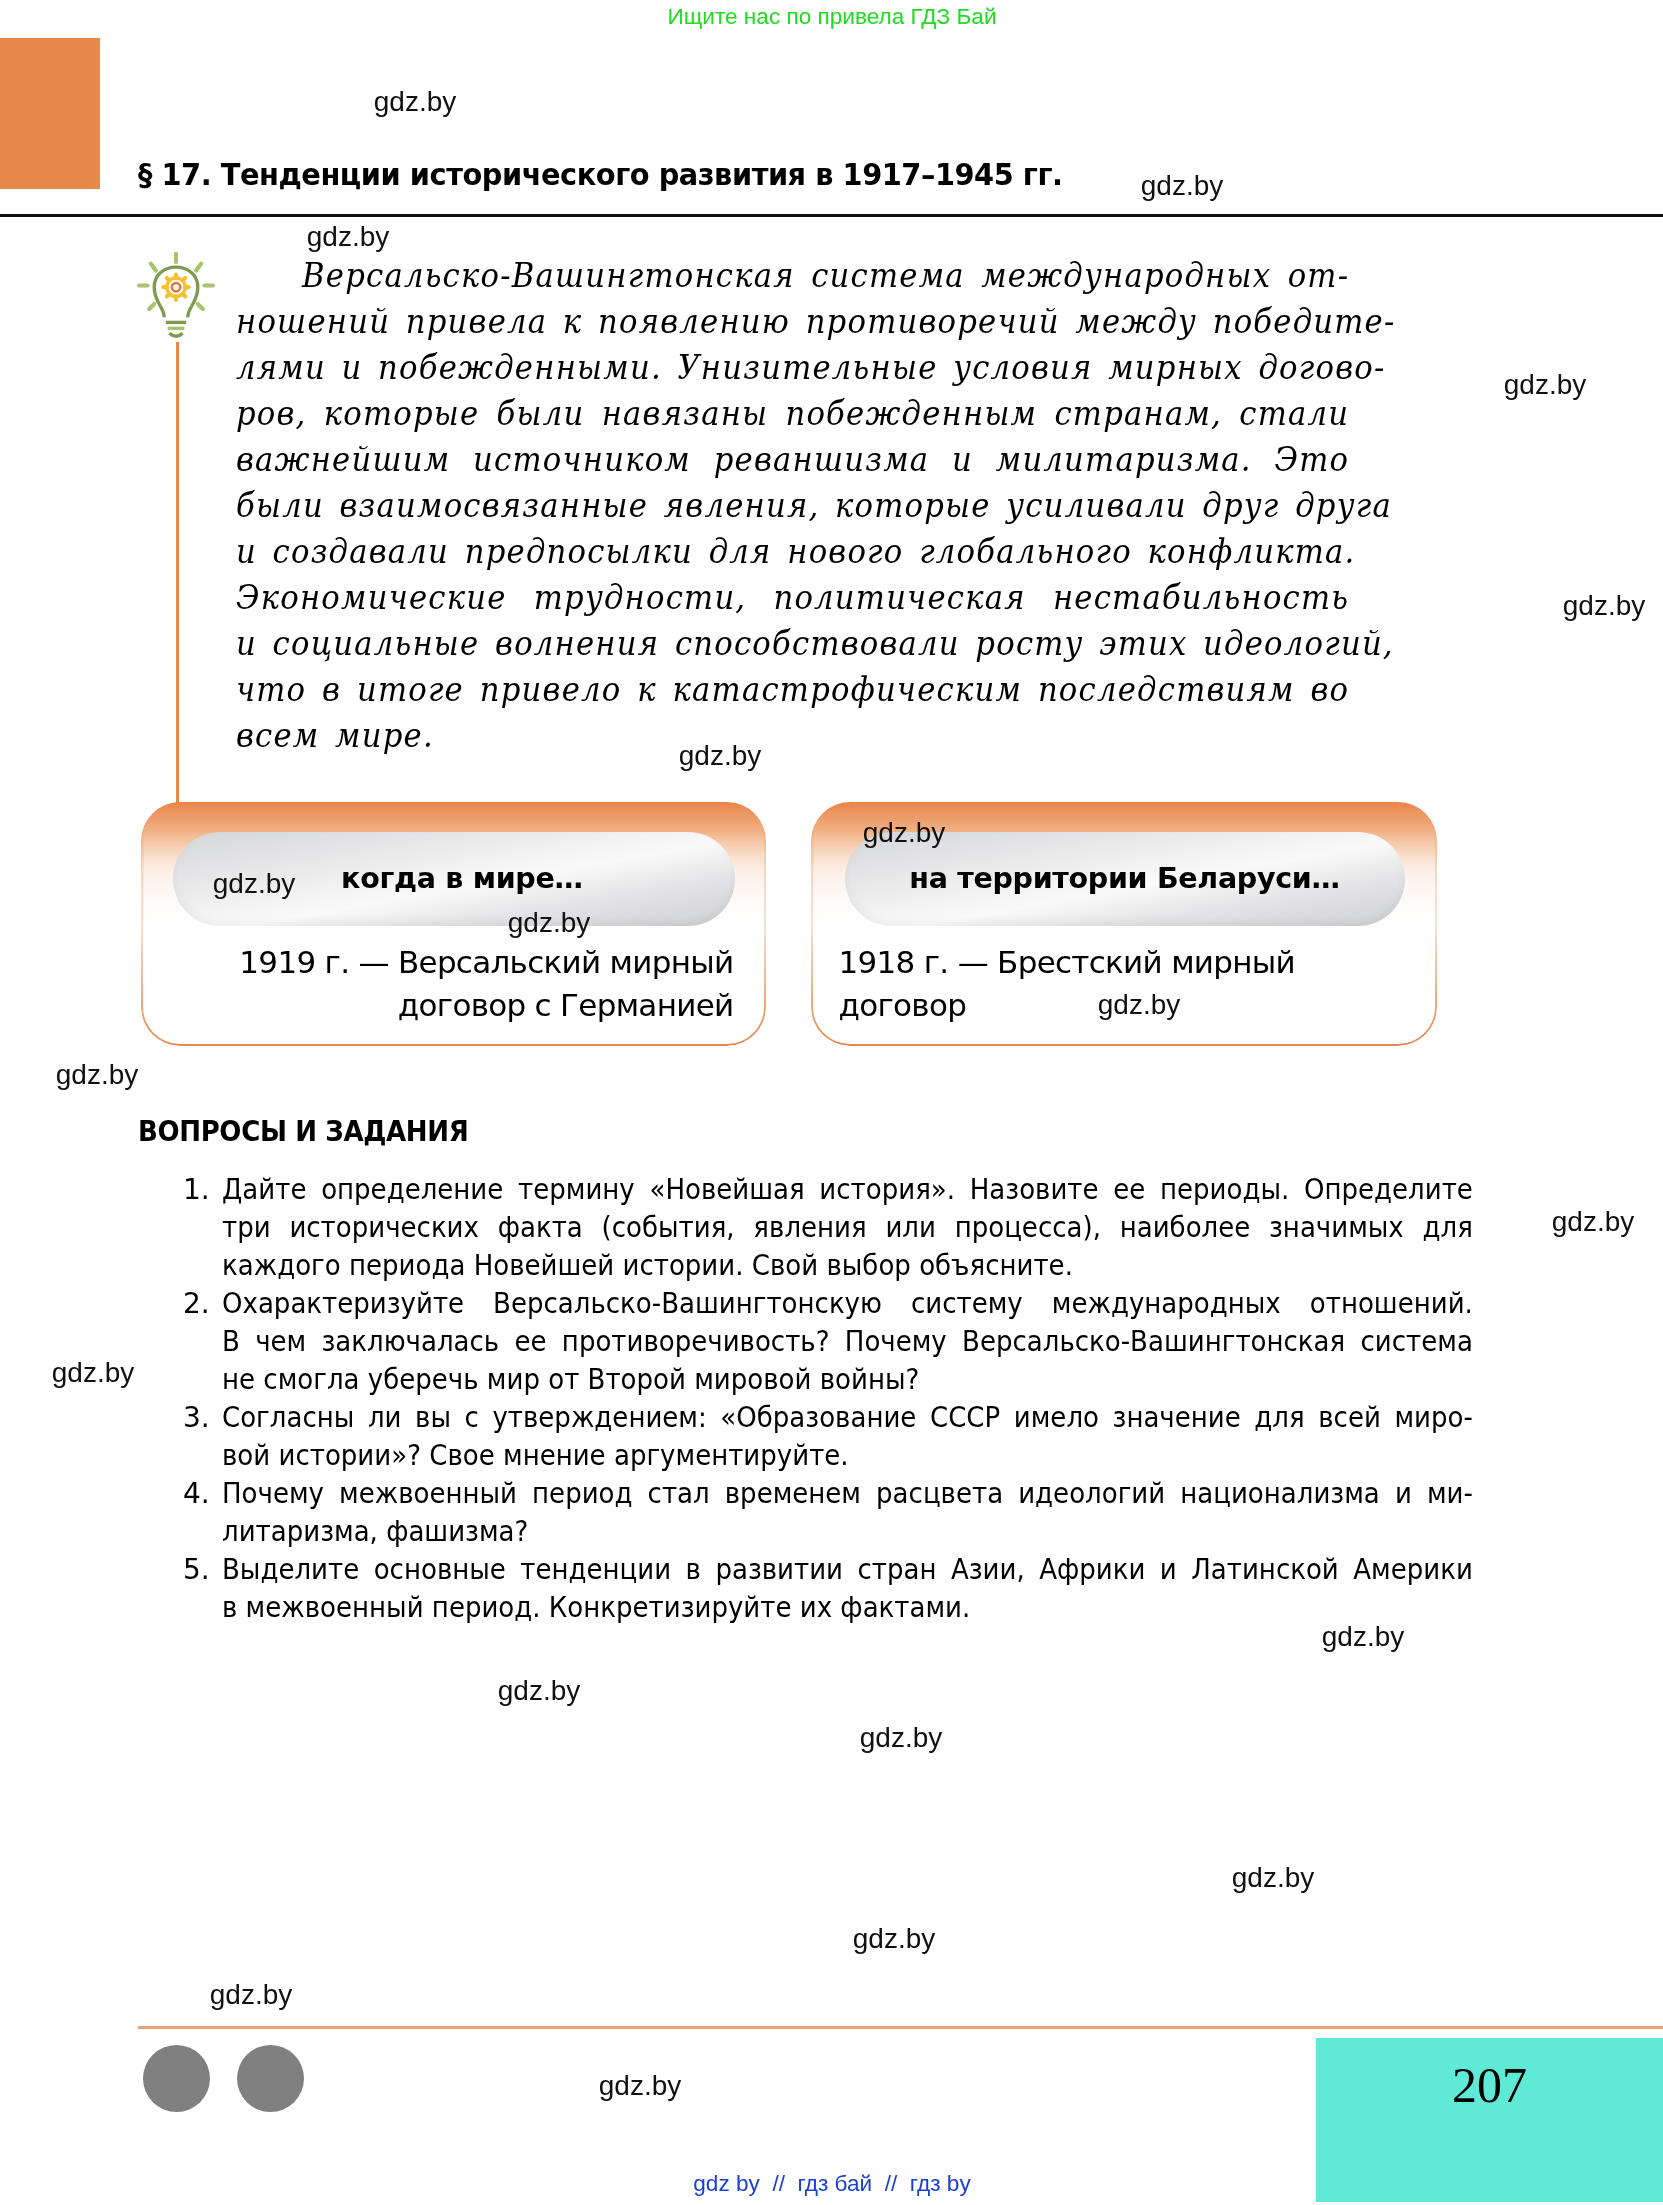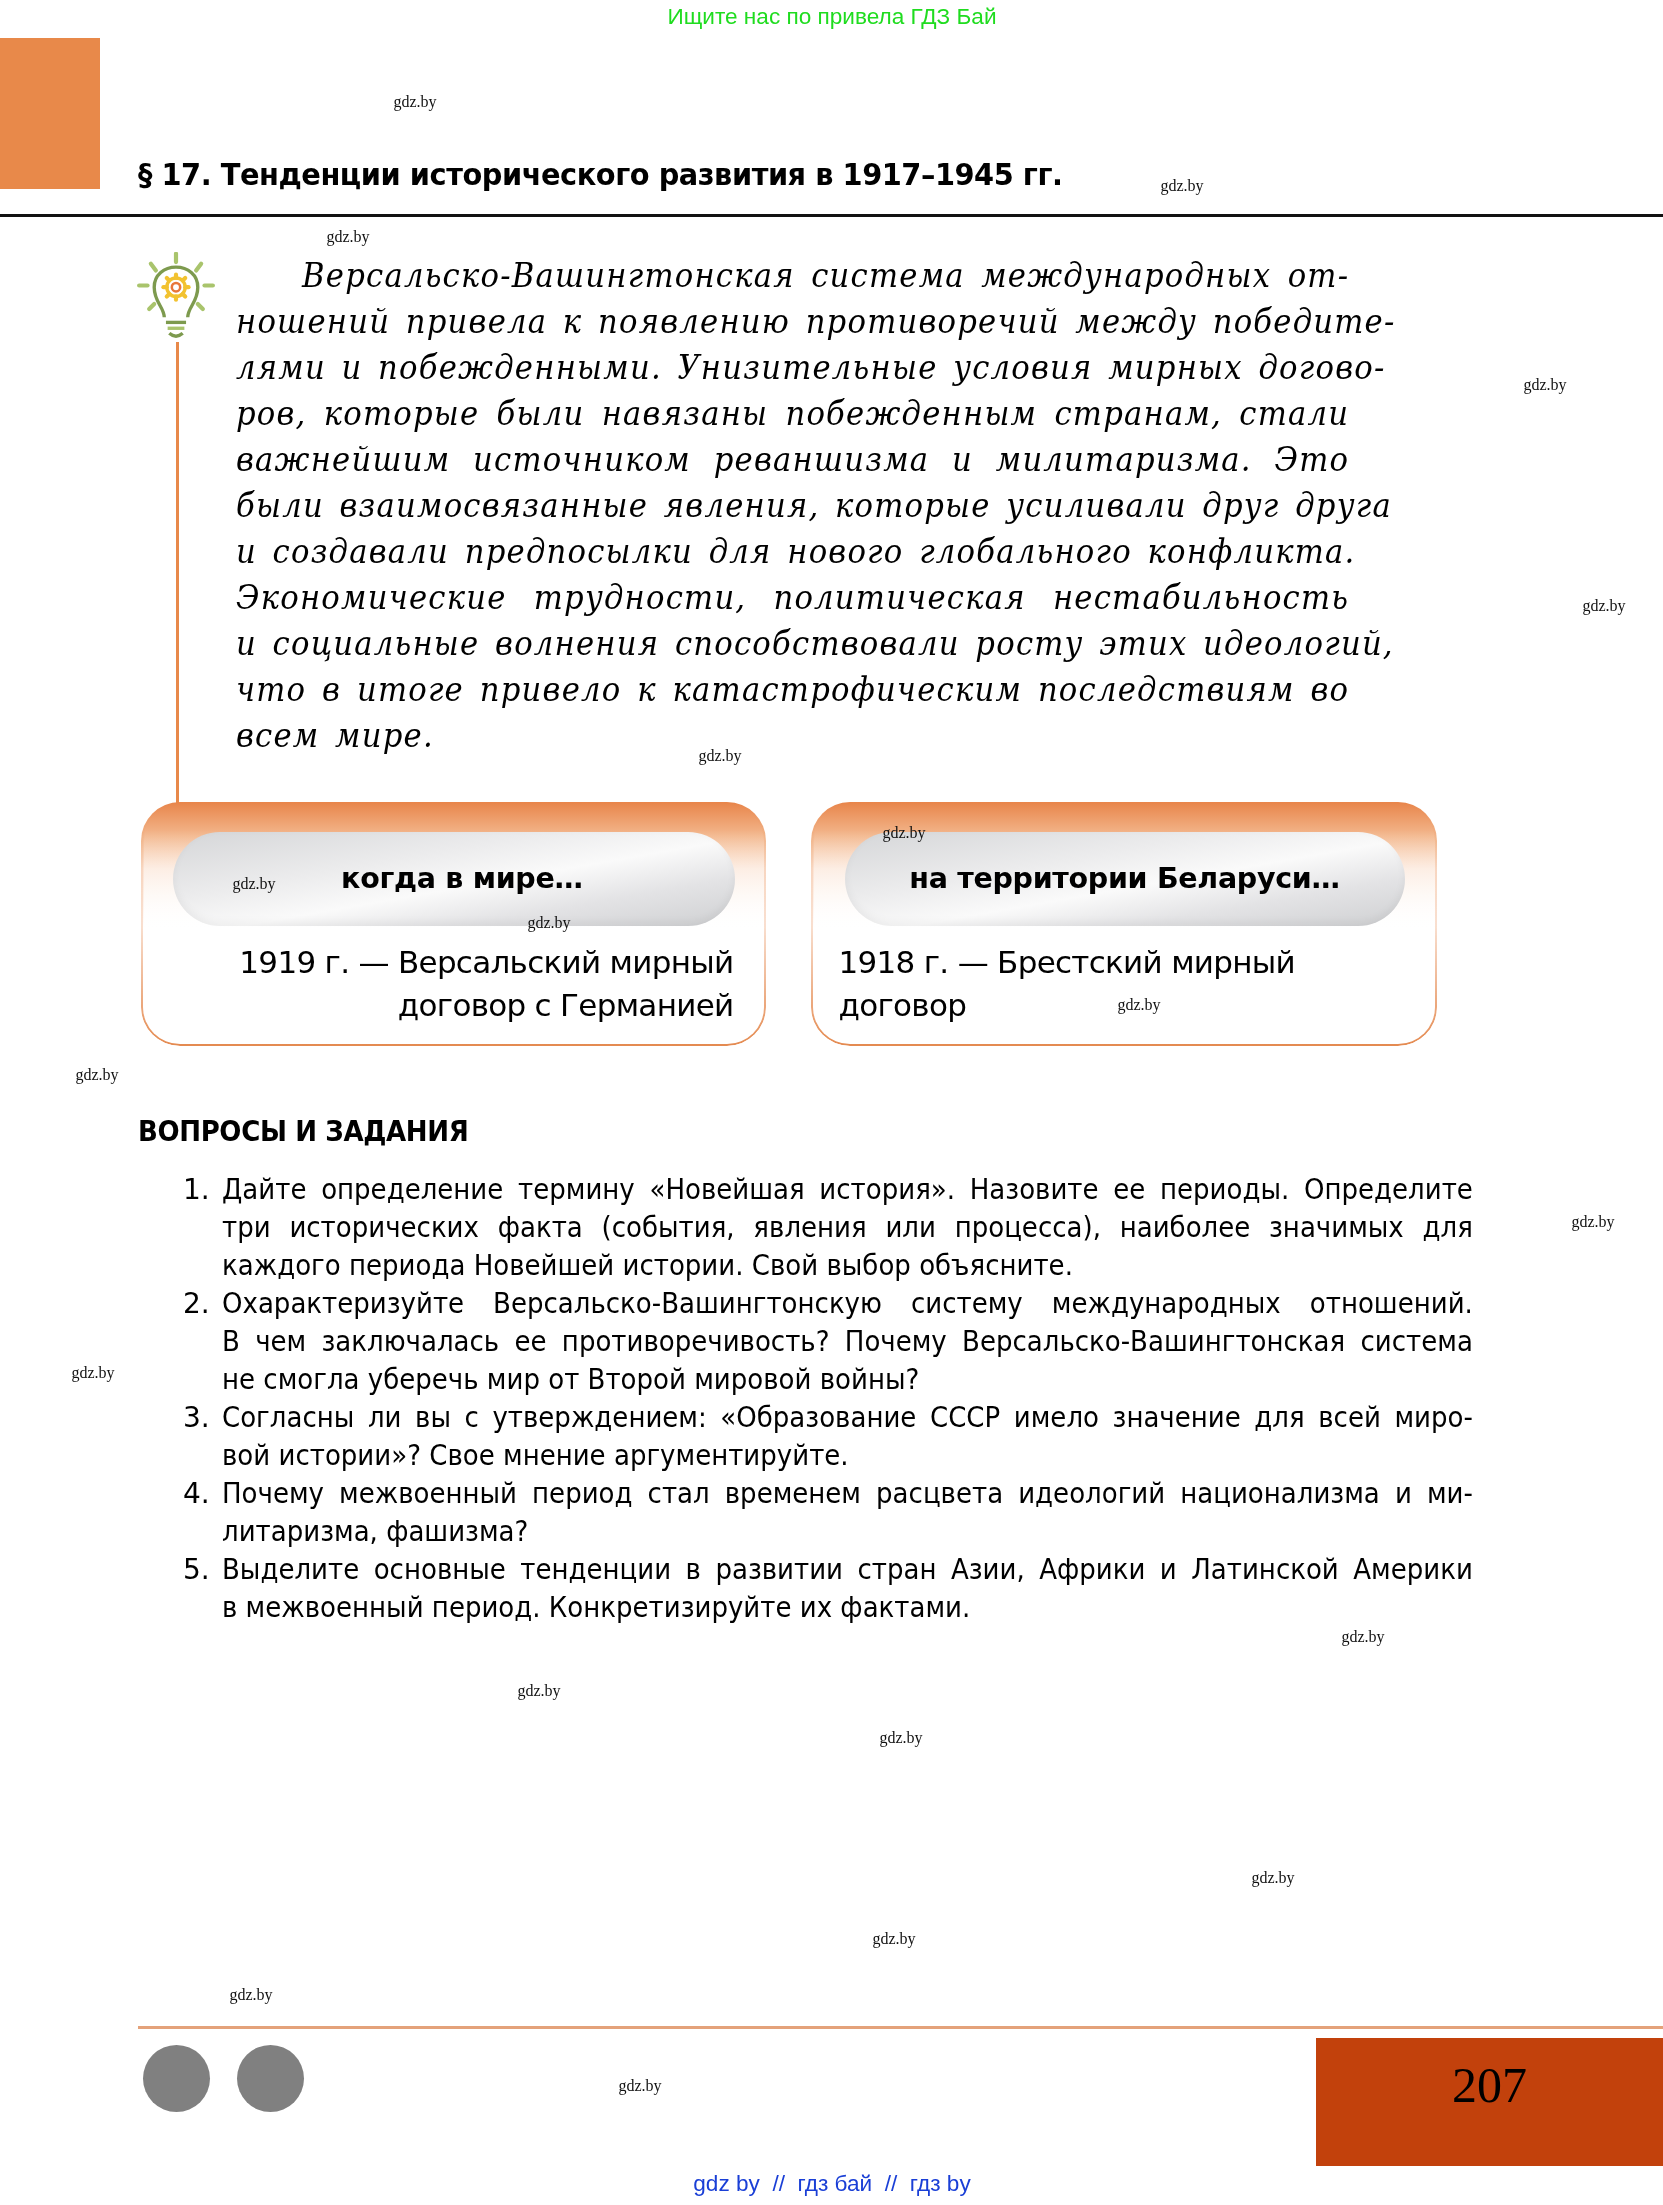--- a/index.html
+++ b/index.html
@@ -8,21 +8,21 @@
     background:#ffffff; color:#000;
     font-family:"Liberation Sans", sans-serif;
   }
   .abs { position:absolute; }
   .promo-top {
     left:0; width:1664px; top:3.4px; text-align:center;
     color:#1fdc1f; font-size:22.6px; line-height:28.5px;
     font-family:"Liberation Sans", sans-serif;
   }
   .side-tab { left:0; top:38px; width:100px; height:151px; background:#e8894a; }
-  .wm { font-family:Liberation Serif, serif; font-size:16px; color:#111; line-height:25px; white-space:nowrap; transform:translate(-50%,-50%);text-align:right; }
+  .wm { font-family:Liberation Sans, sans-serif; font-size:28px; color:#111; line-height:25px; white-space:nowrap; transform:translate(-50%,-50%);text-align:right; }
   .heading {
     left:138px; top:156px; font-size:31px; font-weight:bold; line-height:37px;
     font-family:"DejaVu Sans", sans-serif; letter-spacing:-0.5px; white-space:nowrap;
     transform:scaleX(0.93); transform-origin:left center;
   }
   .rule { left:0; top:214px; width:1664px; height:2.5px; background:#111; }
   .bulb { left:134px; top:252px; width:84px; height:88px; }
   .vline { left:176px; top:342px; width:3.4px; height:461px; background:#e8894a; }
   .intro {
     left:236px; top:253px; width:1197px;
@@ -77,21 +77,21 @@
     left:183px; top:1171px; width:1251px; margin:0; padding:0; list-style:none;
     font-family:"DejaVu Sans", sans-serif; font-size:28px; line-height:38px;
   }
   .q-item { position:relative; padding-left:39px; }
   .q-num { position:absolute; left:0; top:0; }
   .q-line { display:block; white-space:nowrap; text-align:justify; text-align-last:justify; transform:scaleX(0.93); transform-origin:left top; width:1345px; }
   .q-line.last { text-align-last:left; }
 
   .footer-rule { left:138px; top:2026px; width:1525px; height:3.4px; background:#e4a27a; }
   .dot { top:2045px; width:67px; height:67px; border-radius:50%; background:#808080; }
-  .page-box { left:1316px; top:2038px; width:347px; height:128px; background:#c2410c; }
+  .page-box { left:1316px; top:2038px; width:347px; height:164px; background:#5eead4; }
   .page-num {
     position:absolute; left:0; width:100%; top:18.4px; text-align:center;
     font-family:"Liberation Serif", serif; font-size:50px; line-height:59px;
   }
   .bottom-links {
     left:0; width:1664px; top:2170px; text-align:center;
     color:#1a3fd6; font-size:22.6px; line-height:27px; white-space:pre;
     font-family:"Liberation Sans", sans-serif;
   }
 </style>

